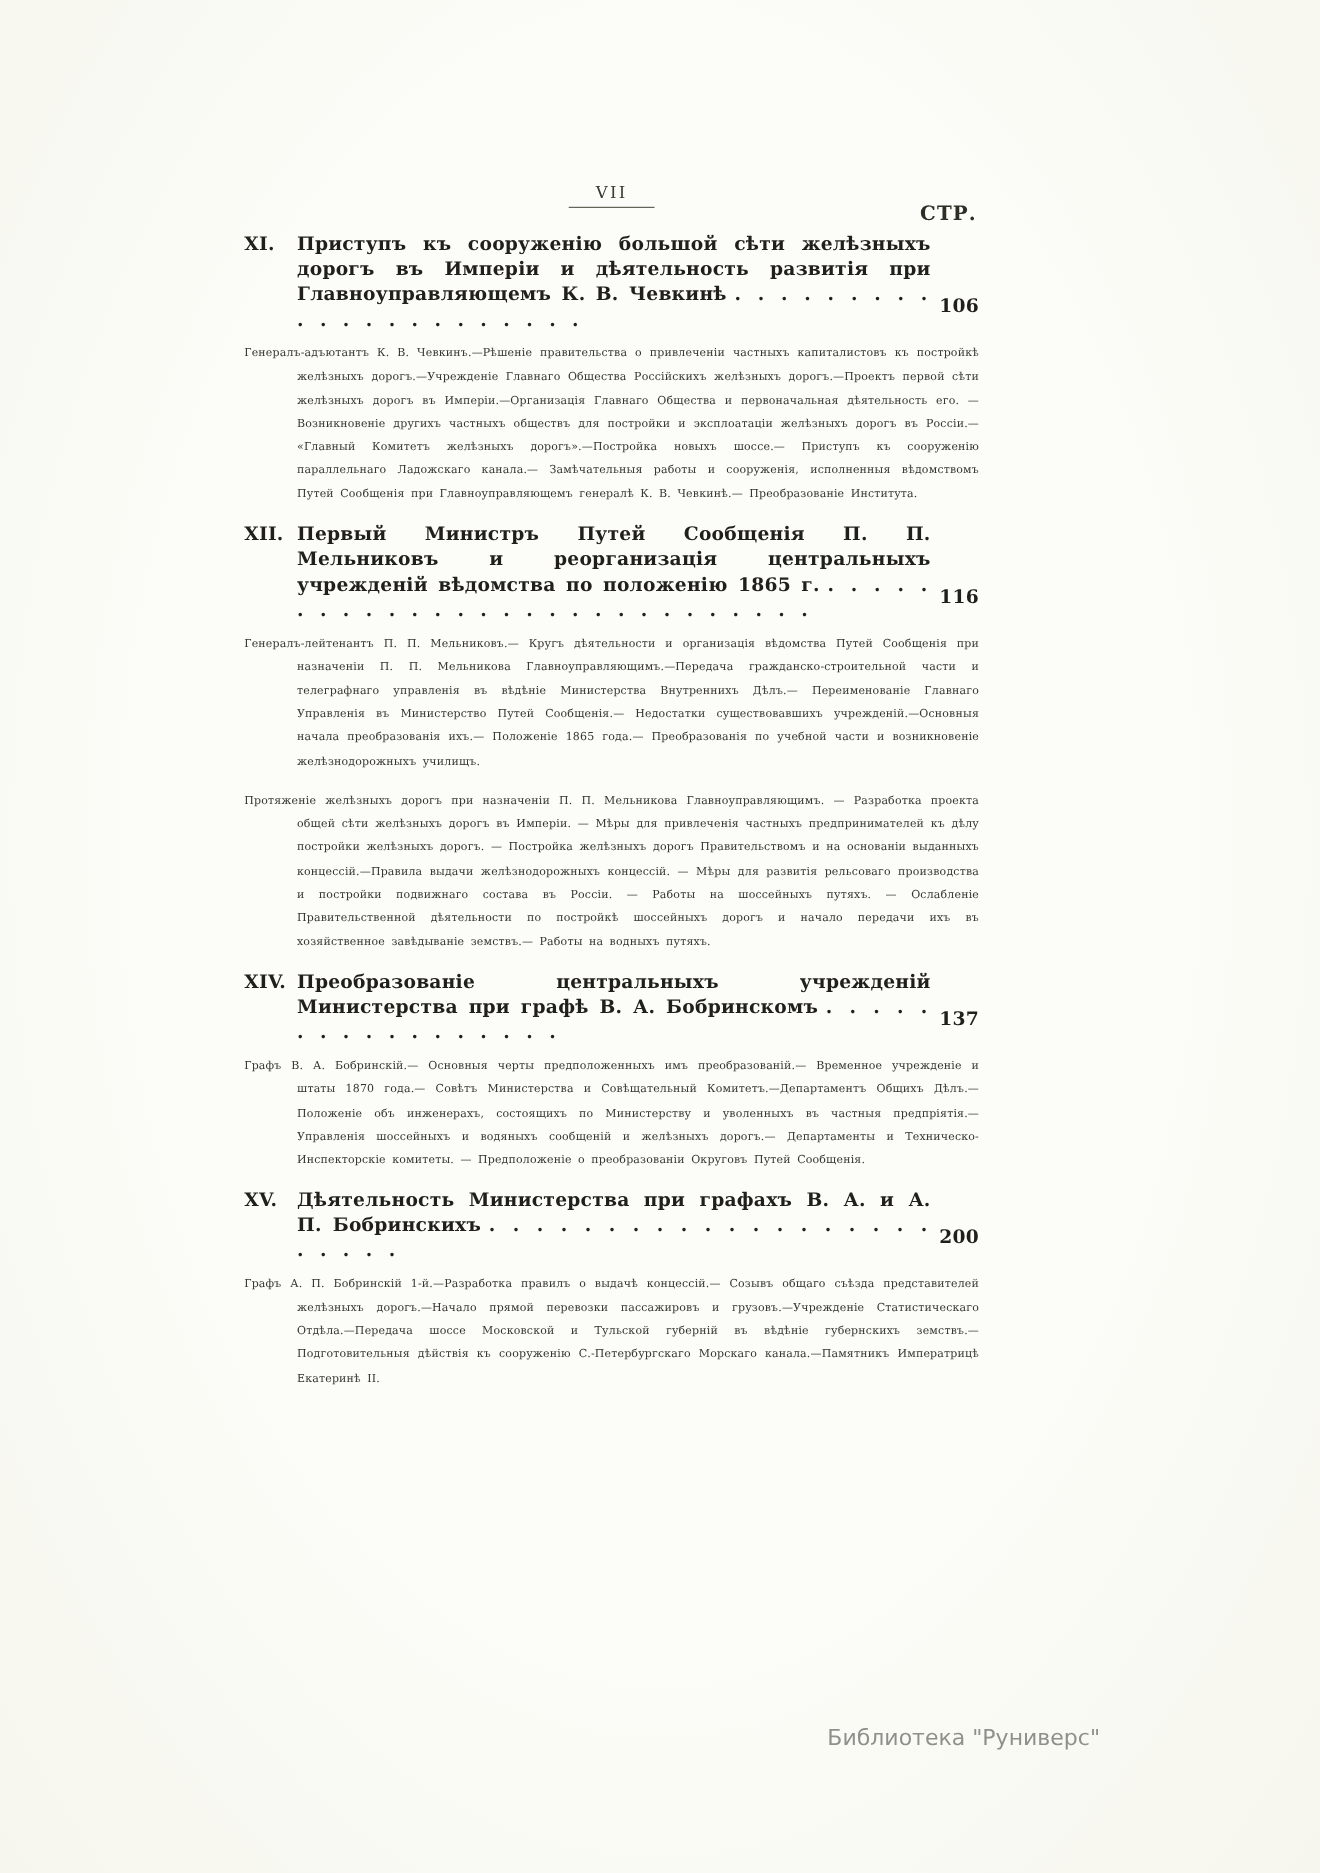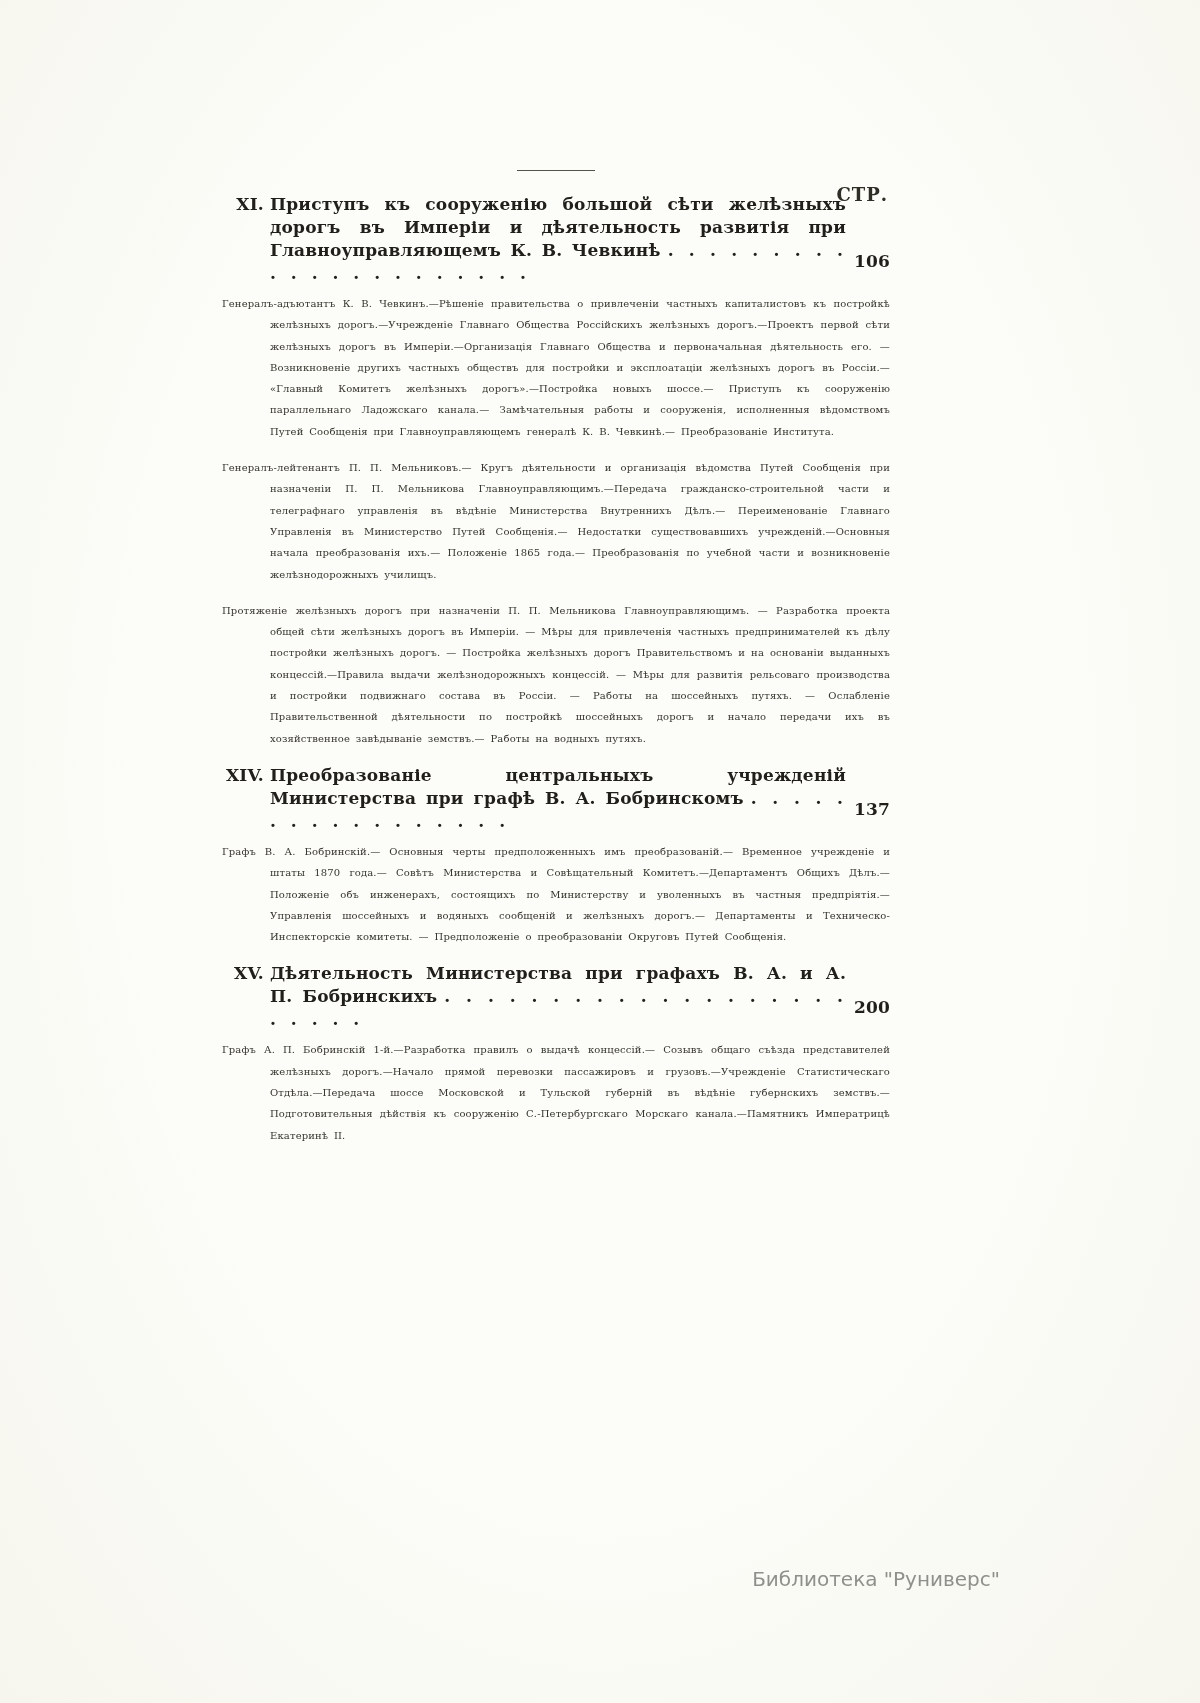--- a/index.html
+++ b/index.html
@@ -51,21 +51,21 @@
     margin-top: 15px;
     letter-spacing: 0.2px;
     word-spacing: 3px;
     color: #201f1a;
   }
   .numeral {
     position: absolute;
     left: 0;
     top: 0;
     width: 42px;
-    text-align: right;
+    text-align: left;
   }
   .dots {
     letter-spacing: 3px;
     margin-left: 7px;
     font-weight: bold;
   }
   .pagenum {
     position: absolute;
     right: 0;
     bottom: 12px;
@@ -89,35 +89,40 @@
     font-size: 20px;
     color: #8f8f8c;
   }
 </style>
 </head>
 <body>
 
 <div class="content">
 
   <div class="page-header">
+    <div class="folio">VII</div>
     <div class="folio-rule"></div>
     <div class="col-header">СТР.</div>
   </div>
 
   <div class="entries">
 
     <div class="entry">
       <h3 class="entry-heading">
         <span class="numeral">XI.</span><span class="title">Приступъ къ сооруженію большой сѣти желѣзныхъ дорогъ въ Имперіи и дѣятельность развитія при Главноуправляющемъ К. В. Чевкинѣ</span><span class="dots">. . . . . . . . . . . . . . . . . . . . . .</span>
         <span class="pagenum">106</span>
       </h3>
       <p class="entry-desc">Генералъ-адъютантъ К. В. Чевкинъ.—Рѣшеніе правительства о привлеченіи частныхъ капиталистовъ къ постройкѣ желѣзныхъ дорогъ.—Учрежденіе Главнаго Общества Россійскихъ желѣзныхъ дорогъ.—Проектъ первой сѣти желѣзныхъ дорогъ въ Имперіи.—Организація Главнаго Общества и первоначальная дѣятельность его. — Возникновеніе другихъ частныхъ обществъ для постройки и эксплоатаціи желѣзныхъ дорогъ въ Россіи.— «Главный Комитетъ желѣзныхъ дорогъ».—Постройка новыхъ шоссе.— Приступъ къ сооруженію параллельнаго Ладожскаго канала.— Замѣчательныя работы и сооруженія, исполненныя вѣдомствомъ Путей Сообщенія при Главноуправляющемъ генералѣ К. В. Чевкинѣ.— Преобразованіе Института.</p>
     </div>
 
     <div class="entry">
+      <h3 class="entry-heading">
+        <span class="numeral">XII.</span><span class="title">Первый Министръ Путей Сообщенія П. П. Мельниковъ и реорганизація центральныхъ учрежденій вѣдомства по положенію 1865 г.</span><span class="dots">. . . . . . . . . . . . . . . .   . . . . . . . . . . . .</span>
+        <span class="pagenum">116</span>
+      </h3>
       <p class="entry-desc">Генералъ-лейтенантъ П. П. Мельниковъ.— Кругъ дѣятельности и организація вѣдомства Путей Сообщенія при назначеніи П. П. Мельникова Главноуправляющимъ.—Передача гражданско-строительной части и телеграфнаго управленія въ вѣдѣніе Министерства Внутреннихъ Дѣлъ.— Переименованіе Главнаго Управленія въ Министерство Путей Сообщенія.— Недостатки существовавшихъ учрежденій.—Основныя начала преобразованія ихъ.— Положеніе 1865 года.— Преобразованія по учебной части и возникновеніе желѣзнодорожныхъ училищъ.</p>
     </div>
 
     <div class="entry">
       <p class="entry-desc">Протяженіе желѣзныхъ дорогъ при назначеніи П. П. Мельникова Главноуправляющимъ. — Разработка проекта общей сѣти желѣзныхъ дорогъ въ Имперіи. — Мѣры для привлеченія частныхъ предпринимателей къ дѣлу постройки желѣзныхъ дорогъ. — Постройка желѣзныхъ дорогъ Правительствомъ и на основаніи выданныхъ концессій.—Правила выдачи желѣзнодорожныхъ концессій. — Мѣры для развитія рельсоваго производства и постройки подвижнаго состава въ Россіи. — Работы на шоссейныхъ путяхъ. — Ослабленіе Правительственной дѣятельности по постройкѣ шоссейныхъ дорогъ и начало передачи ихъ въ хозяйственное завѣдываніе земствъ.— Работы на водныхъ путяхъ.</p>
     </div>
 
     <div class="entry">
       <h3 class="entry-heading">
         <span class="numeral">XIV.</span><span class="title">Преобразованіе центральныхъ учрежденій Министерства при графѣ В. А. Бобринскомъ</span><span class="dots">. . . . . . . . .   . . . . . . . .</span>

